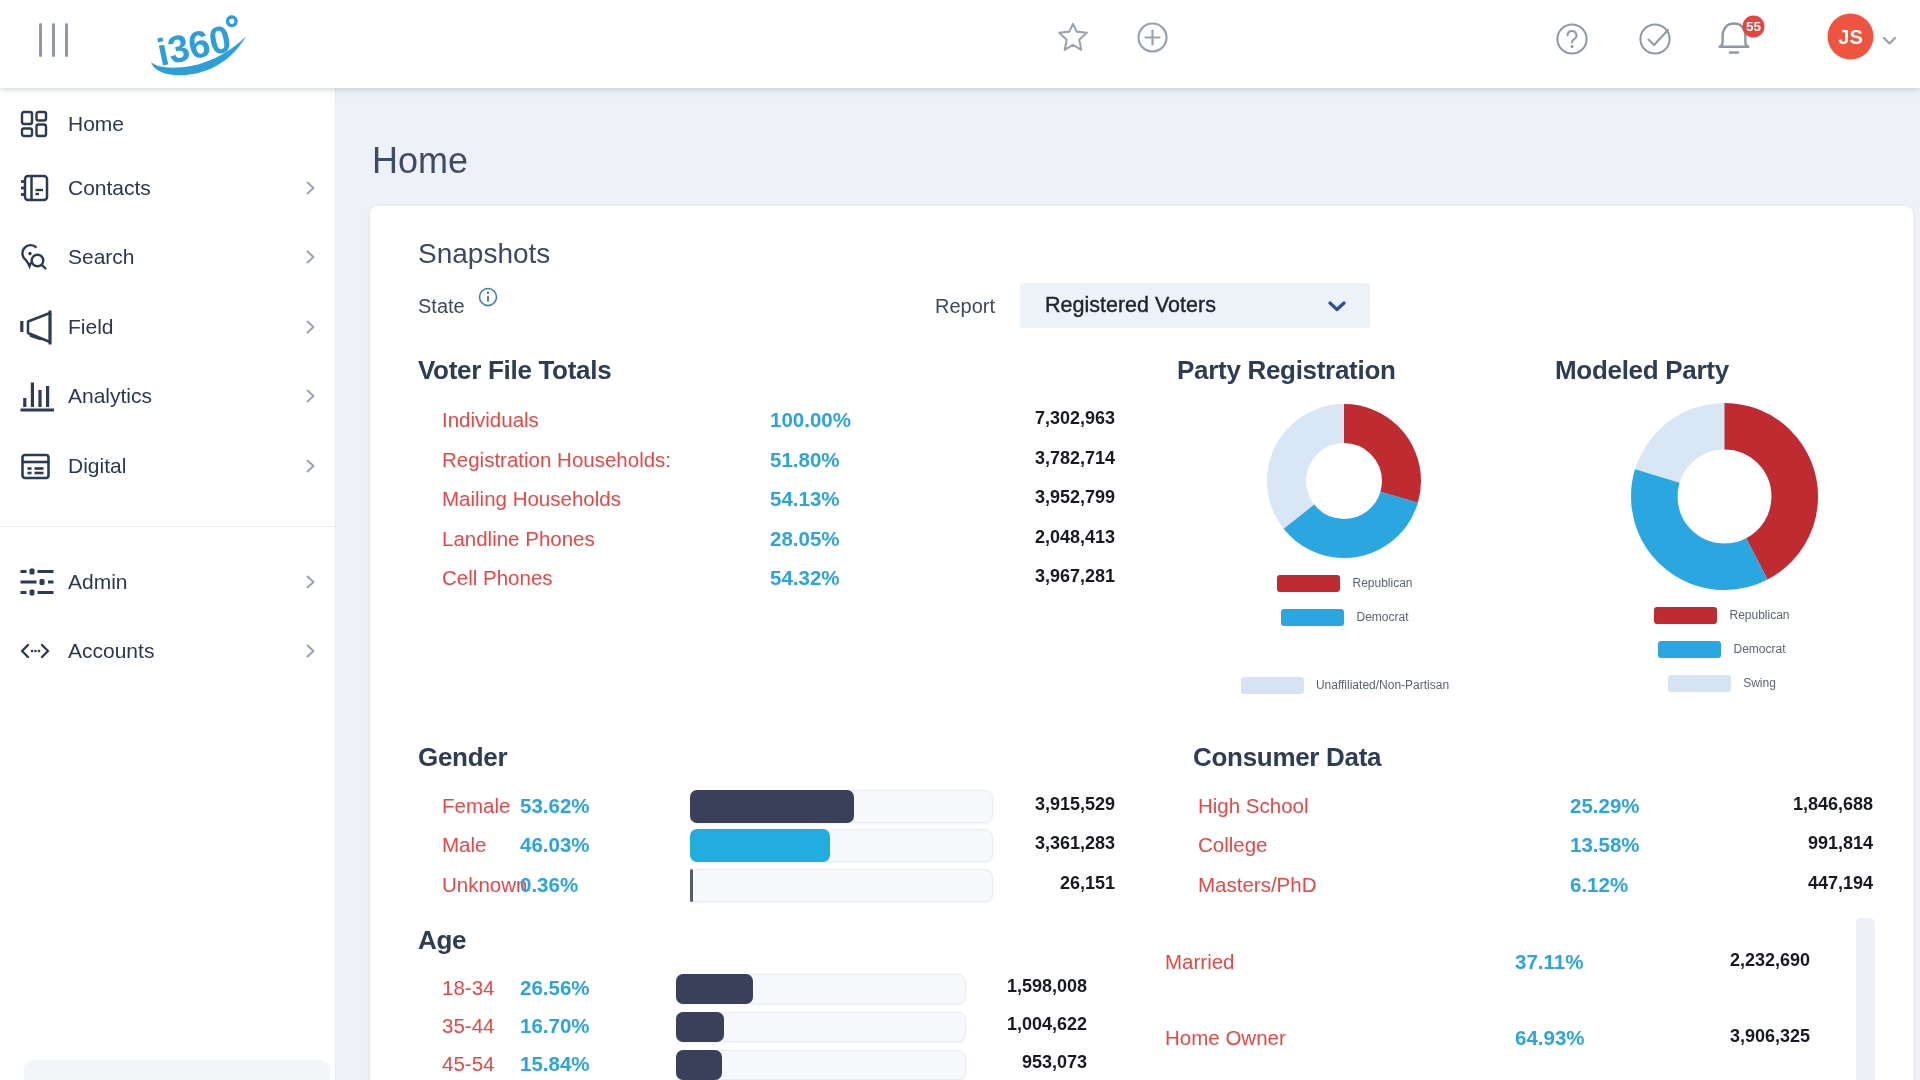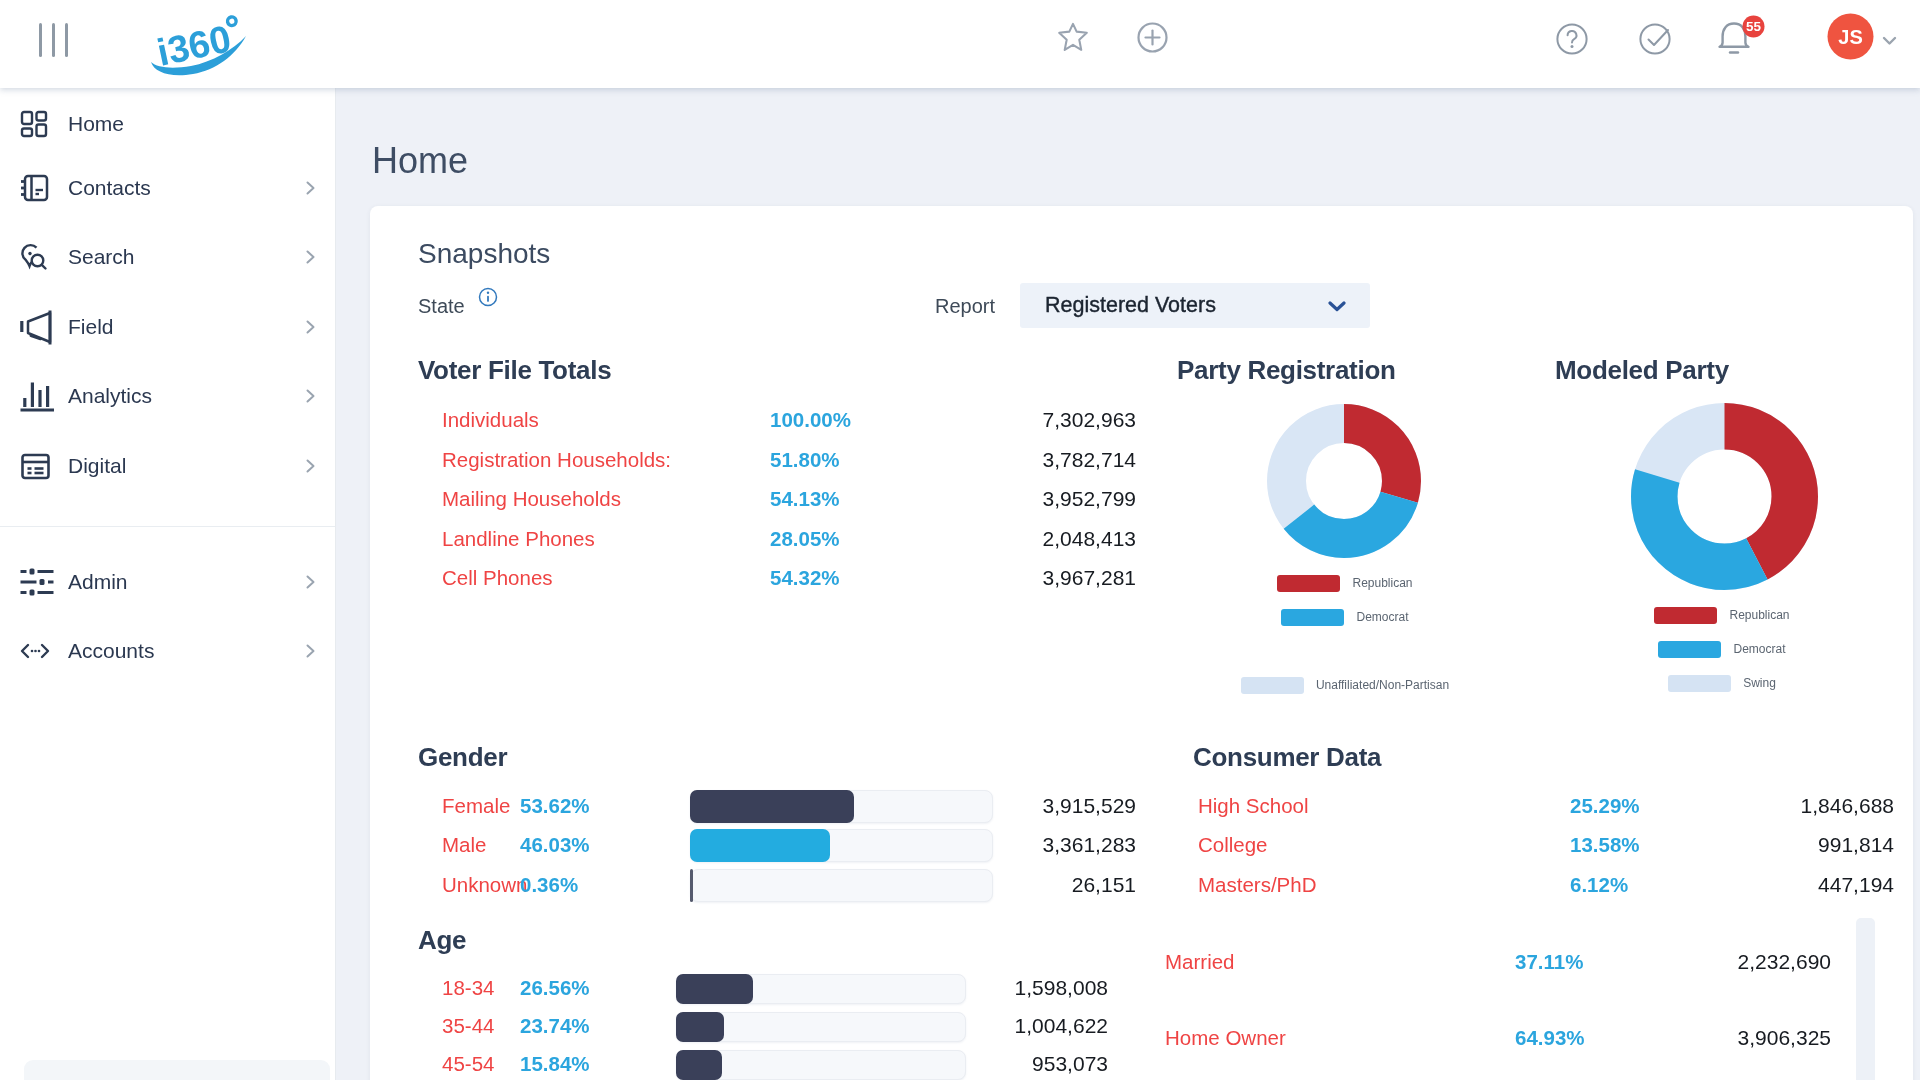--- a/index.html
+++ b/index.html
@@ -29,21 +29,21 @@
   #pagetitle { position:absolute; left:36px; top:52px; font-size:36px; color:#3e4d64; font-weight:400; }
   #card { position:absolute; left:34px; top:118px; width:1543px; height:900px; background:#fff;
     border-radius:8px; box-shadow:0 1px 5px rgba(40,60,90,.07); }
   h2.snap { position:absolute; left:48px; top:32px; font-size:28px; color:#3c4b61; font-weight:400; }
   .fldlbl { position:absolute; font-size:20px; color:#3e4a58; }
   .dd { position:absolute; top:77px; height:45px; background:#edf2f9; border-radius:3px; }
   .dd .txt { position:absolute; left:25px; line-height:45px; font-size:21.5px; font-weight:400; color:#1c2531; -webkit-text-stroke:0.4px #1c2531; }
   .h3 { position:absolute; font-size:26px; font-weight:700; color:#2e3d54; letter-spacing:-0.3px; }
   .rlabel { position:absolute; font-size:20.5px; color:#ef4444; }
   .pct { position:absolute; font-size:20.5px; font-weight:700; color:#2ba5de; }
-  .val { position:absolute; font-size:21px; font-weight:400; color:#171b21; text-align:right;margin-left:21px; }
+  .val { position:absolute; font-size:18px; font-weight:700; color:#171b21; text-align:right; }
   .track { position:absolute; background:#f6f8fb; border:1px solid #eaedf2; border-radius:8px; box-shadow:0 1px 2px rgba(120,140,170,.12); }
   .fill { position:absolute; left:-1px; top:-1px; height:33px; border-radius:7px; }
   .legrow { position:absolute; width:400px; height:22px; display:flex; align-items:center;
     justify-content:center; gap:12px; }
   .sw { width:63px; height:17px; border-radius:3px; flex:0 0 auto; }
   .legrow .ltx { font-size:12px; color:#5b6571; white-space:nowrap; }
   #scrollstrip { position:absolute; left:1486px; top:712px; width:19px; height:188px;
     background:#edf1f7; border-radius:5px 5px 0 0; }
 </style>
 </head>
@@ -326,21 +326,21 @@
     <div class="val" style="left:1292px; width:148px; top:820px">3,906,325</div>
 
     <div class="h3" style="left:48px; top:719px">Age</div>
     <div class="rlabel" style="left:72px; top:770px">18-34</div>
     <div class="pct" style="left:150px; width:135px; top:770px">26.56%</div>
     <div class="track" style="left:306px; top:768px; width:290px; height:30px">
       <div class="fill" style="width:77px; height:30px; background:#3a4059"></div>
       </div>
     <div class="val" style="left:594px; width:123px; top:770px">1,598,008</div>
     <div class="rlabel" style="left:72px; top:808px">35-44</div>
-    <div class="pct" style="left:150px; width:135px; top:808px">23.74%</div>
+    <div class="pct" style="left:150px; width:135px; top:808px">16.70%</div>
     <div class="track" style="left:306px; top:806px; width:290px; height:30px">
       <div class="fill" style="width:48px; height:30px; background:#3a4059"></div>
       </div>
     <div class="val" style="left:594px; width:123px; top:808px">1,004,622</div>
     <div class="rlabel" style="left:72px; top:846px">45-54</div>
     <div class="pct" style="left:150px; width:135px; top:846px">15.84%</div>
     <div class="track" style="left:306px; top:844px; width:290px; height:30px">
       <div class="fill" style="width:46px; height:30px; background:#3a4059"></div>
       </div>
     <div class="val" style="left:594px; width:123px; top:846px">953,073</div>

